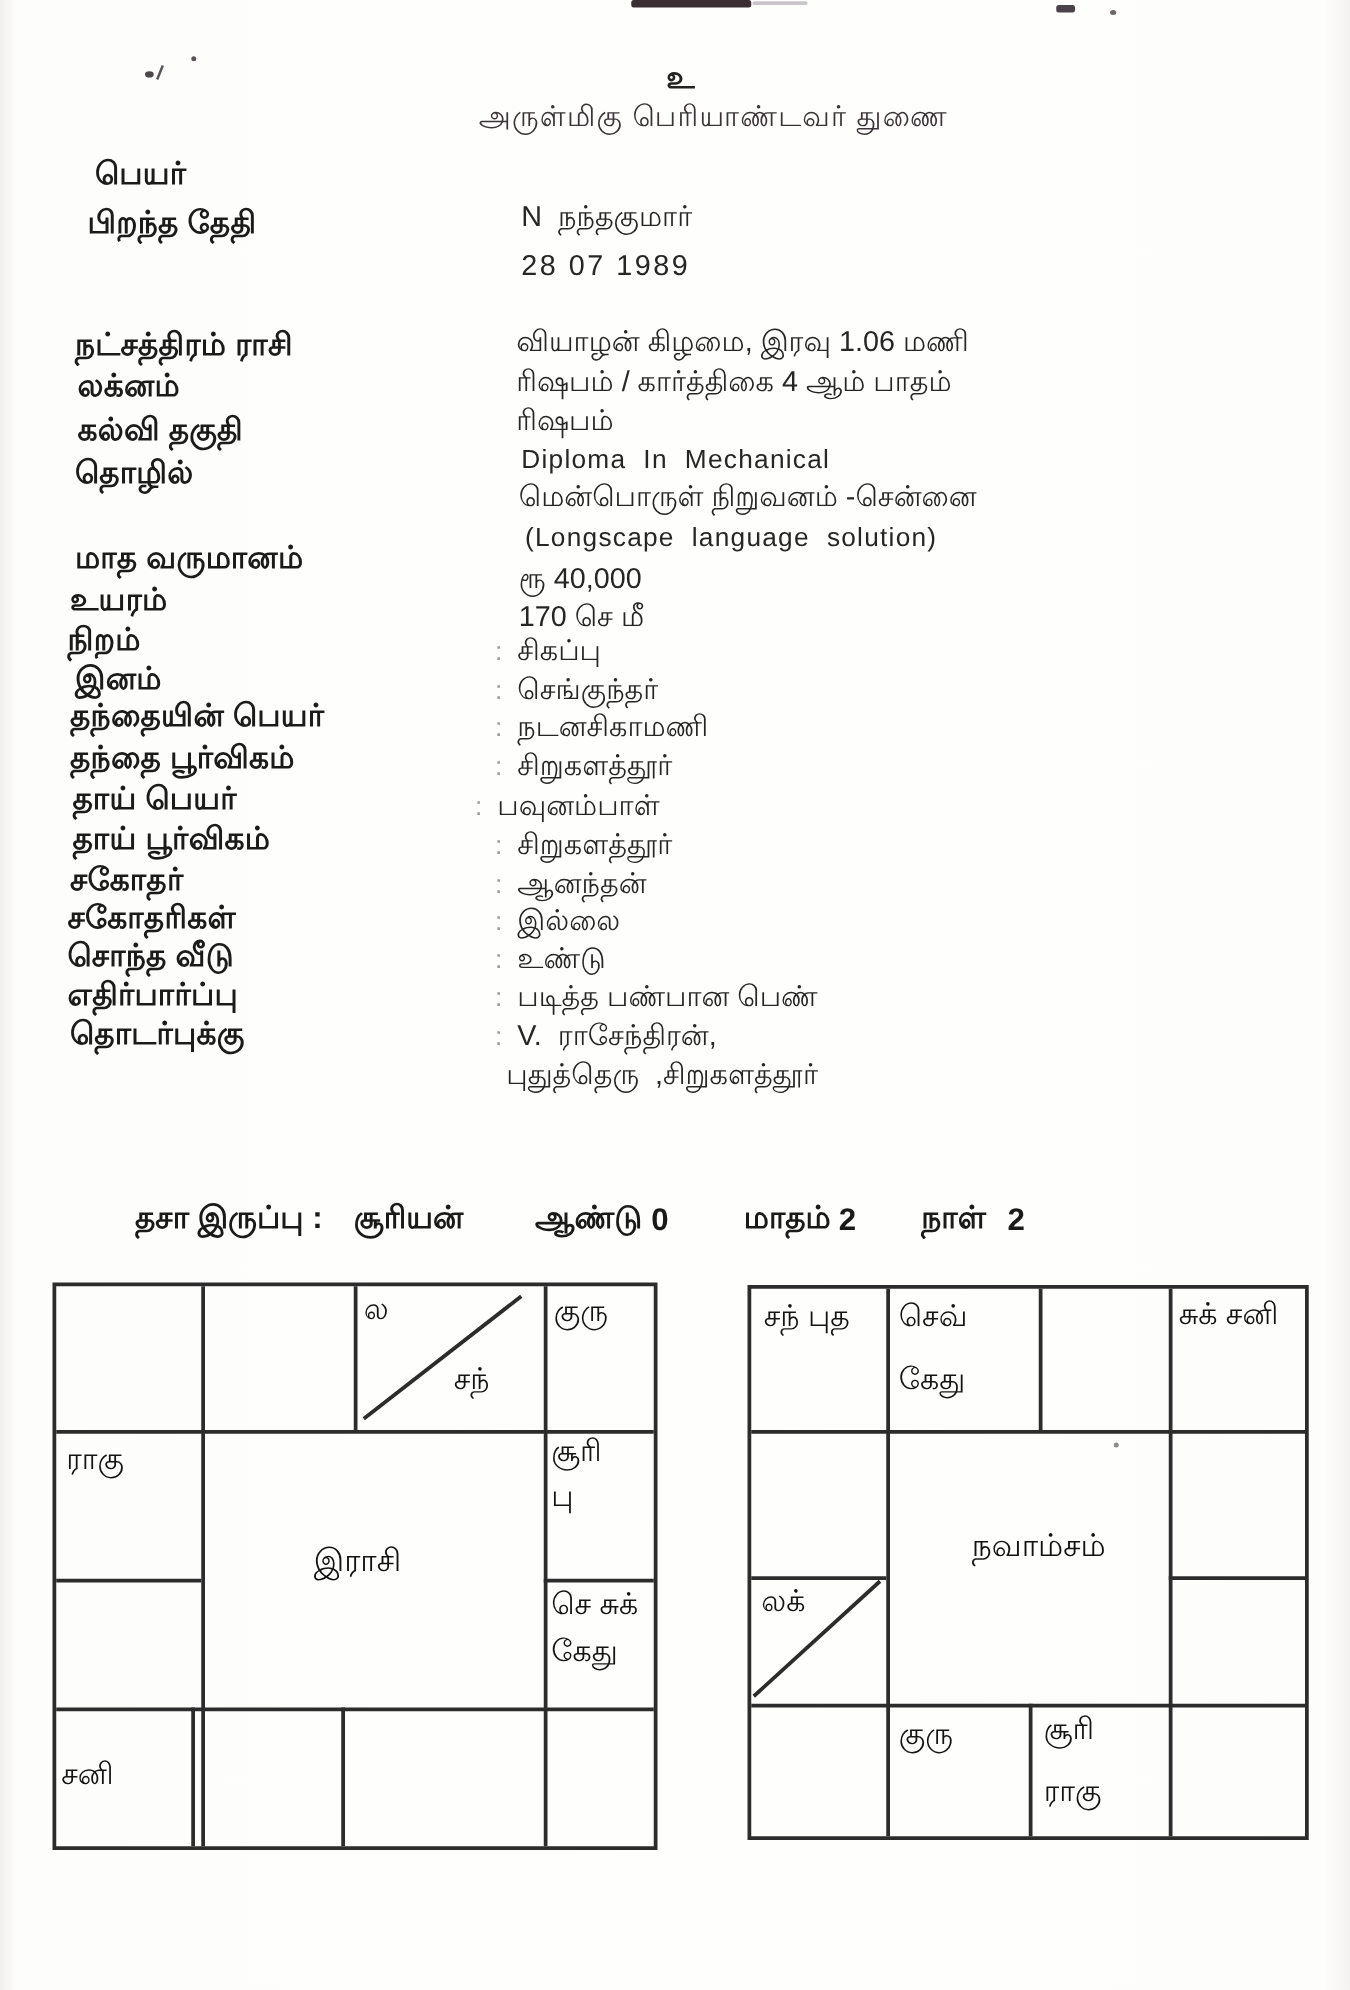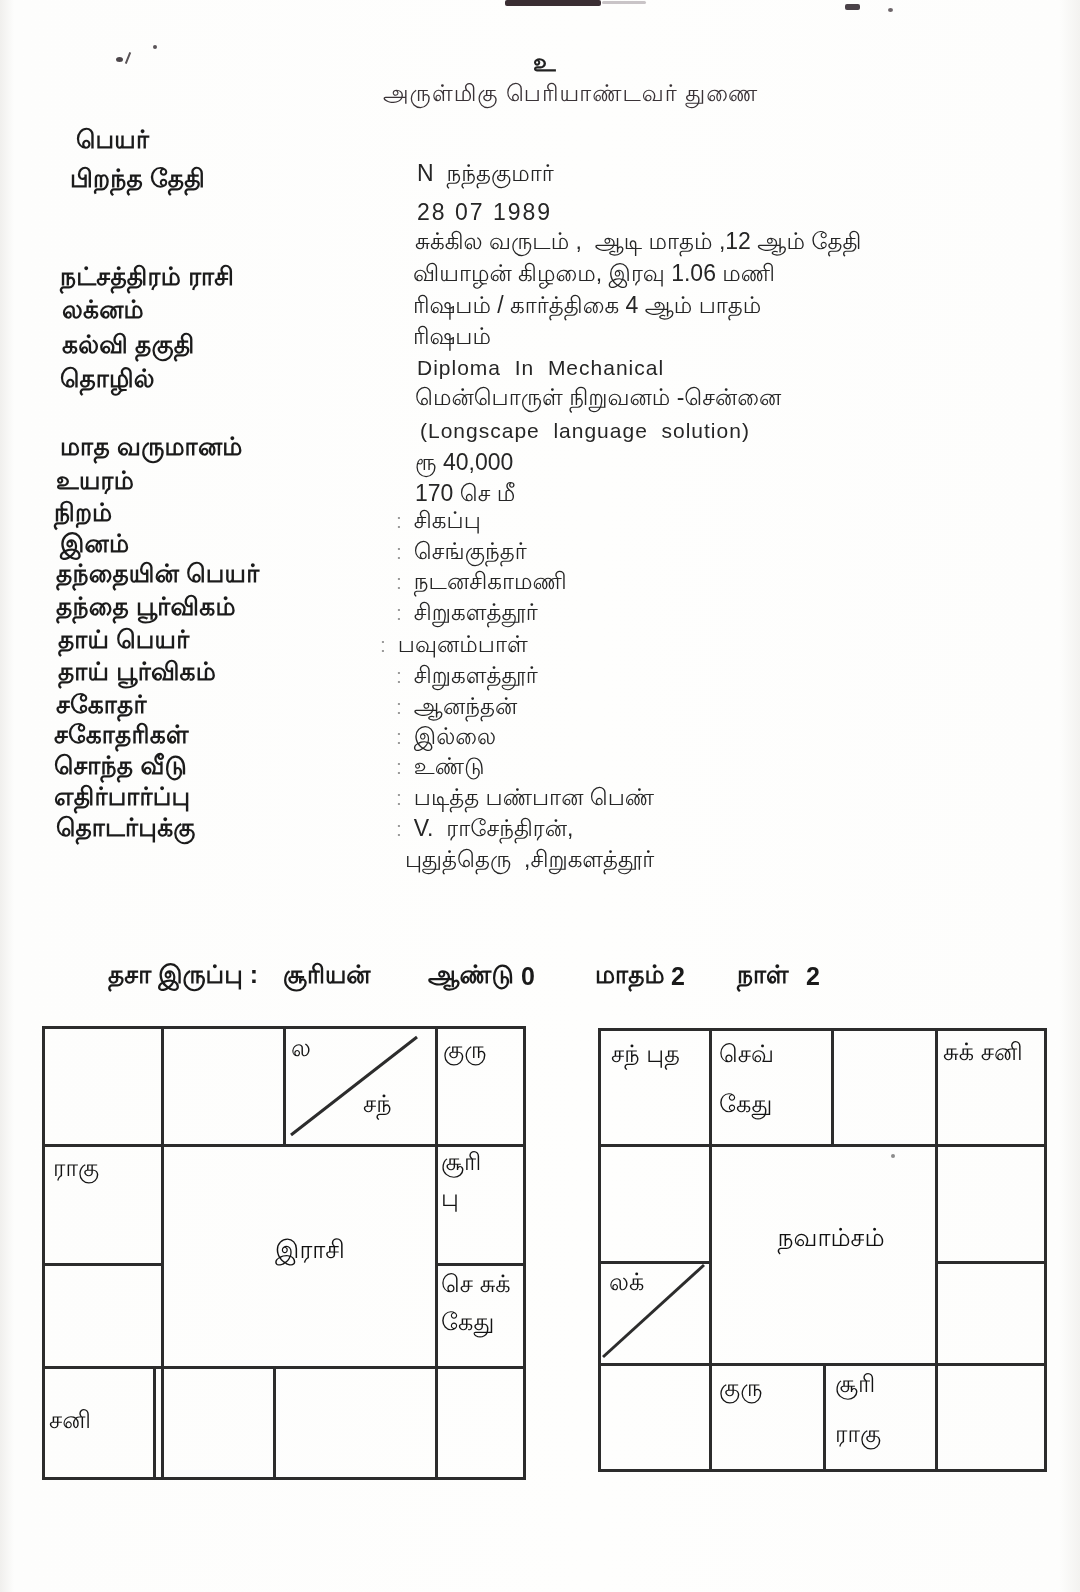--- a/index.html
+++ b/index.html
@@ -66,21 +66,20 @@
   <div class="abs lbl" style="left:58px;top:625px;">தாய் பெயர்</div>
   <div class="abs lbl" style="left:58px;top:657px;">தாய் பூர்விகம்</div>
   <div class="abs lbl" style="left:56px;top:690px;">சகோதர்</div>
   <div class="abs lbl" style="left:54px;top:720px;">சகோதரிகள்</div>
   <div class="abs lbl" style="left:54px;top:751px;">சொந்த வீடு</div>
   <div class="abs lbl" style="left:54px;top:782px;">எதிர்பார்ப்பு</div>
   <div class="abs lbl" style="left:56px;top:813px;">தொடர்புக்கு</div>
 
   <div class="abs val" style="left:417px;top:160px;">N  நந்தகுமார்</div>
   <div class="abs val" style="left:417px;top:199px;letter-spacing:2px;">28 07 1989</div>
-  <div class="abs val" style="left:415px;top:228px;">சுக்கில வருடம் ,  ஆடி மாதம் ,12 ஆம் தேதி</div>
   <div class="abs val" style="left:413px;top:260px;">வியாழன் கிழமை, இரவு 1.06 மணி</div>
   <div class="abs val" style="left:413px;top:292px;">ரிஷபம் / கார்த்திகை 4 ஆம் பாதம்</div>
   <div class="abs val" style="left:413px;top:323px;">ரிஷபம்</div>
   <div class="abs val latin" style="left:417px;top:356px;">Diploma  In  Mechanical</div>
   <div class="abs val" style="left:415px;top:384px;">மென்பொருள் நிறுவனம் -சென்னை</div>
   <div class="abs val latin" style="left:420px;top:419px;">(Longscape  language  solution)</div>
   <div class="abs val" style="left:415px;top:449px;">ரூ 40,000</div>
   <div class="abs val" style="left:415px;top:480px;">170 செ மீ</div>
 
   <div class="abs val" style="left:396px;top:507px;"><span class="colon">:</span><span>சிகப்பு</span></div>
@@ -126,21 +125,21 @@
 
     <span class="cell-txt" style="left:246px;top:6px;">ல</span>
     <span class="cell-txt" style="left:318px;top:62px;">சந்</span>
     <span class="cell-txt" style="left:398px;top:8px;">குரு</span>
     <span class="cell-txt" style="left:8px;top:126px;">ராகு</span>
     <span class="cell-txt" style="left:396px;top:120px;">சூரி</span>
     <span class="cell-txt" style="left:396px;top:156px;">பு</span>
     <span class="cell-txt" style="left:396px;top:242px;">செ சுக்</span>
     <span class="cell-txt" style="left:396px;top:280px;">கேது</span>
     <span class="cell-txt" style="left:4px;top:346px;margin-top:32px;">சனி</span>
-    <span class="chart-title" style="left:128px;top:206px;width:274px;text-align:center;">இராசி</span>
+    <span class="chart-title" style="left:104px;top:206px;width:274px;text-align:center;">இராசி</span>
   </div>
 
   <div class="chart" style="left:598px;top:1028px;width:449px;height:444px;">
 
     <div class="ln" style="left:108px;top:0;width:3px;height:438px;"></div>
     <div class="ln" style="left:230px;top:0;width:3px;height:113px;"></div>
     <div class="ln" style="left:334px;top:0;width:3px;height:438px;"></div>
     <div class="ln" style="left:0;top:113px;width:443px;height:3px;"></div>
     <div class="ln" style="left:0;top:230px;width:108px;height:3px;"></div>
     <div class="ln" style="left:334px;top:230px;width:109px;height:3px;"></div>

